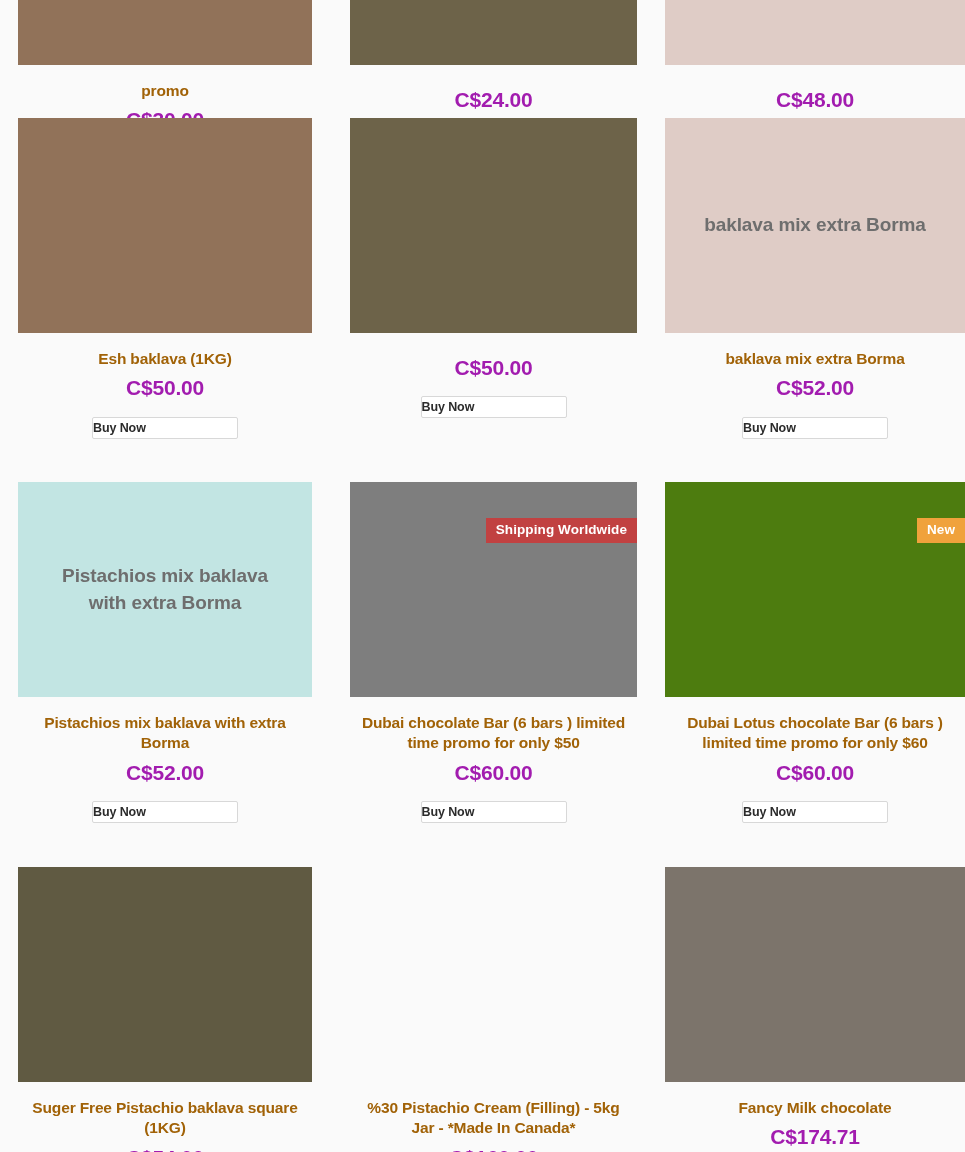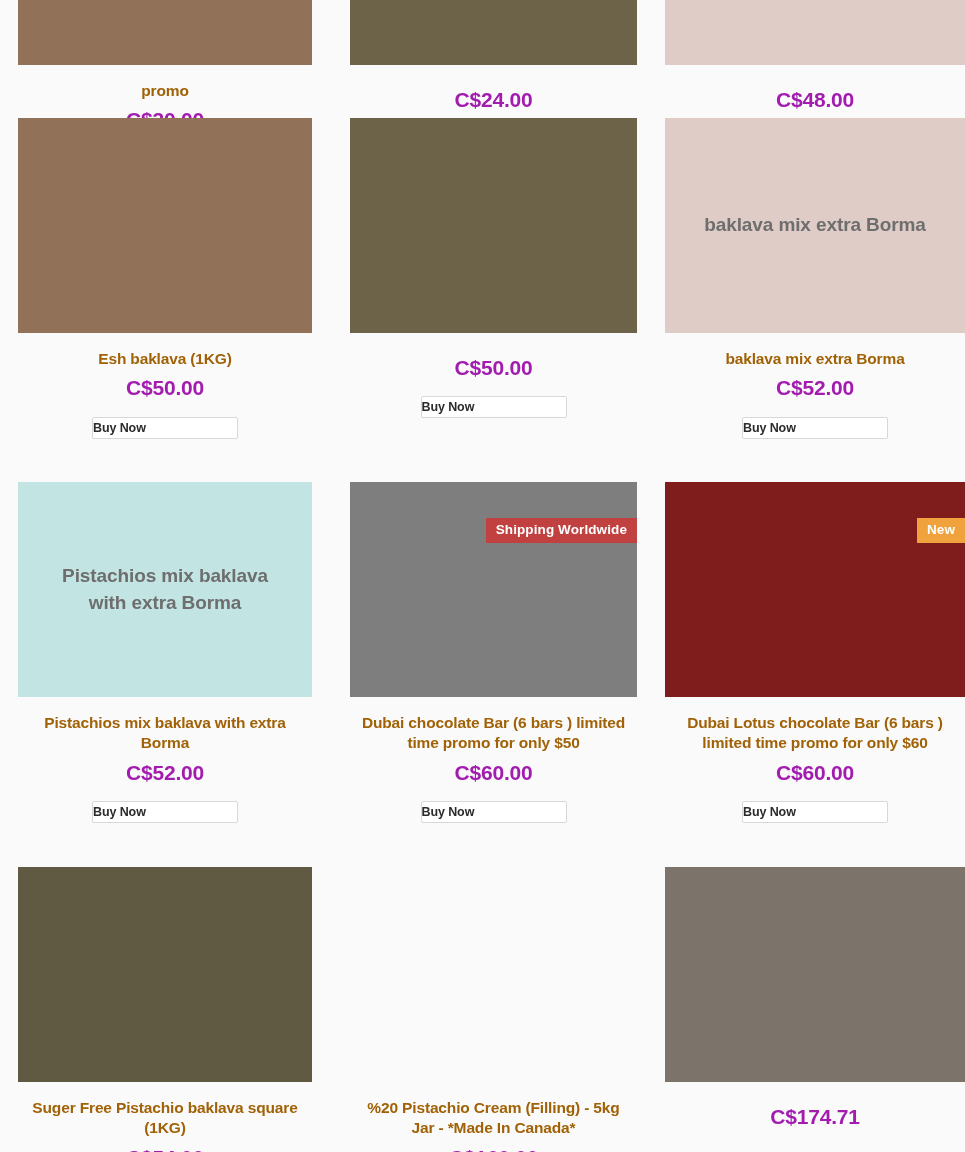--- a/index.html
+++ b/index.html
@@ -207,21 +207,21 @@
         <div class="badge badge-ship">Shipping Worldwide</div>
       </div>
       <div class="info">
         <div class="title">Dubai chocolate Bar (6 bars ) limited time promo for only $50</div>
         <div class="price">C$60.00</div>
         <button class="buy-btn">Buy Now</button>
       </div>
     </div>
 
     <div class="card col-3">
-      <div class="media" style="background:#7f1d1d">
+      <div class="media" style="background:#4d7c0f">
         <div class="badge badge-new">New</div>
       </div>
       <div class="info">
         <div class="title">Dubai Lotus chocolate Bar (6 bars ) limited time promo for only $60</div>
         <div class="price">C$60.00</div>
         <button class="buy-btn">Buy Now</button>
       </div>
     </div>
   </div>
 
@@ -232,28 +232,29 @@
       <div class="info">
         <div class="title">Suger Free Pistachio baklava square (1KG)</div>
         <div class="price">C$54.00</div>
 
       </div>
     </div>
 
     <div class="card col-2">
       <div class="media" style="background:#FAFAFA"></div>
       <div class="info">
-        <div class="title">%20 Pistachio Cream (Filling) - 5kg Jar - *Made In Canada*</div>
+        <div class="title">%30 Pistachio Cream (Filling) - 5kg Jar - *Made In Canada*</div>
         <div class="price">C$160.00</div>
 
       </div>
     </div>
 
     <div class="card col-3">
       <div class="media" style="background:#7C746B"></div>
       <div class="info">
+        <div class="title">Fancy Milk chocolate</div>
         <div class="price">C$174.71</div>
 
       </div>
     </div>
   </div>
 
 </div>
 
 </body></html>

